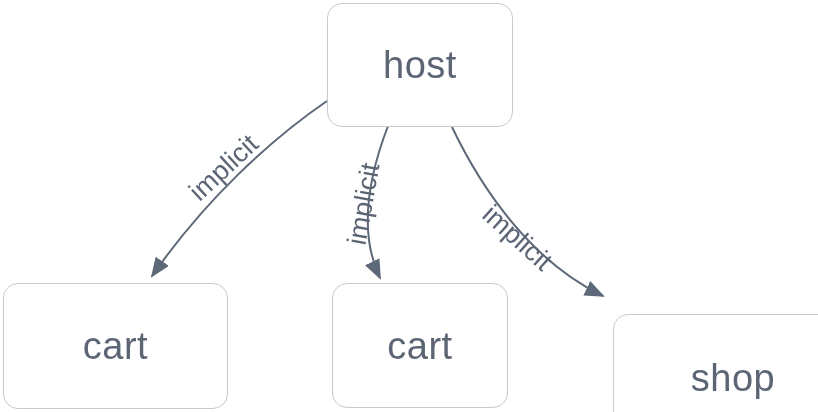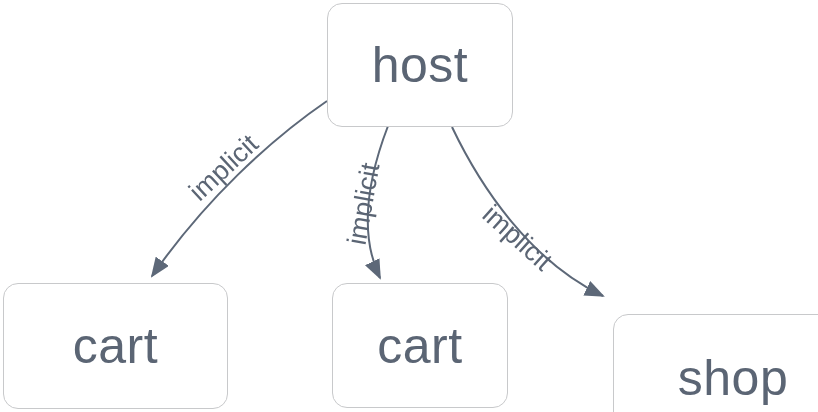--- a/index.html
+++ b/index.html
@@ -19,21 +19,21 @@
   .node {
     position: absolute;
     box-sizing: border-box;
     background: #ffffff;
     border: 1.5px solid #c8c9cb;
     border-radius: 15px;
     display: flex;
     align-items: center;
     justify-content: center;
     color: #5b6574;
-    font-size: 50px;
+    font-size: 38px;
     line-height: 1;
     letter-spacing: 0.5px;
   }
   #node-host  { left: 327px; top: 3px;   width: 186px; height: 124px; }
   #node-about { left: 3px;   top: 283px; width: 225px; height: 126px; }
   #node-cart  { left: 332px; top: 283px; width: 176px; height: 125px; justify-content: center; }
   #node-shop  { left: 613px; top: 274px; width: 240px; height: 127px; margin-top: 40px; }
   .edge-label {
     position: absolute;
     color: #5b6574;

